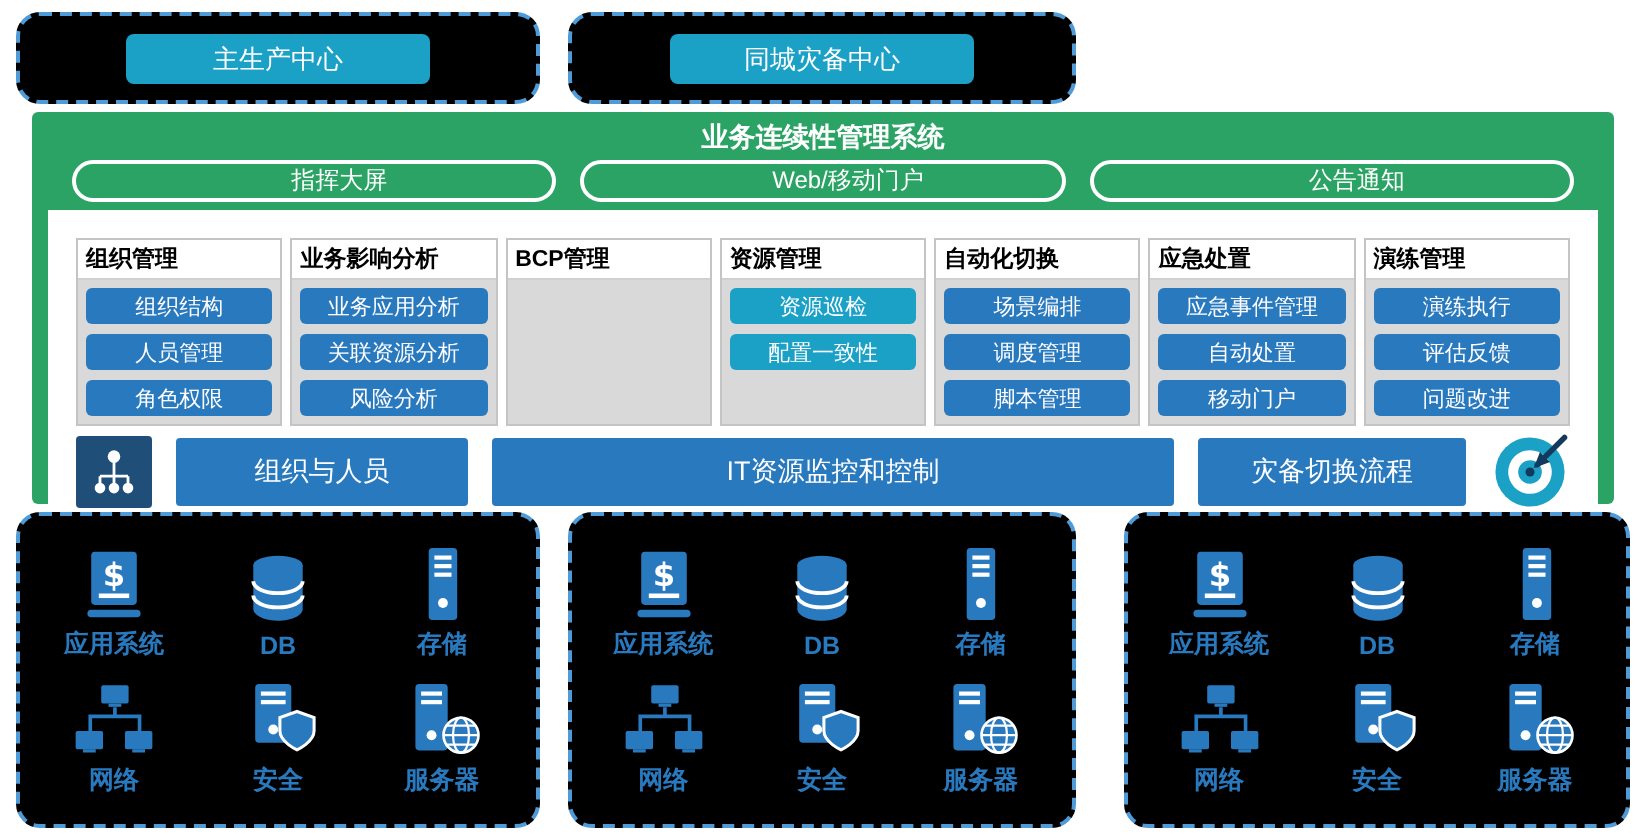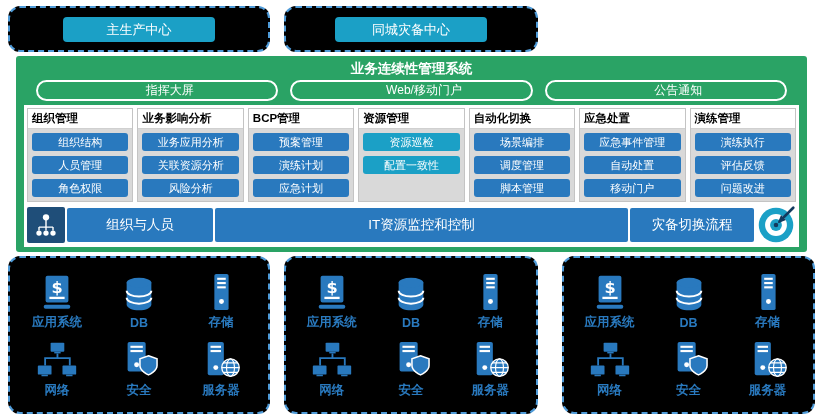--- a/index.html
+++ b/index.html
@@ -21,38 +21,38 @@
     background:var(--teal);color:#fff;font-size:13px;display:flex;align-items:center;justify-content:center;border-radius:4px;}
 
   
   .system-panel{position:absolute;left:16px;top:56px;width:791px;height:196px;background:var(--green);
     border-radius:3px;box-sizing:border-box;display:flex;flex-direction:column;padding:3px 8px 6px;}
   .system-title{text-align:center;color:#fff;font-weight:bold;font-size:13.5px;height:19px;line-height:19px;}
   .portal-row{display:flex;gap:12px;margin:2px 12px 0;height:22px;}
   .portal-btn{flex:1;border:2px solid #fff;border-radius:11px;background:var(--green);color:#fff;
     font-size:12px;display:flex;align-items:center;justify-content:center;box-sizing:border-box;padding-left:25px;}
 
-  .system-body{flex:1;background:#fff;margin-top:4px;padding:3px;display:flex;flex-direction:column;box-sizing:border-box;justify-content:flex-end;}
+  .system-body{flex:1;background:#fff;margin-top:4px;padding:14px;display:flex;flex-direction:column;box-sizing:border-box;justify-content:flex-end;}
   .modules-row{flex:1;display:flex;gap:4px;}
   .module{flex:1;display:flex;flex-direction:column;background:var(--gray);border:1px solid #c4c4c4;box-sizing:border-box;min-width:0;}
   .module-header{background:#fff;font-weight:bold;font-size:11.5px;color:#000;padding:2px 4px;border-bottom:1px solid #d0d0d0;white-space:nowrap;overflow:hidden;}
   .module-body{flex:1;padding:4px;display:flex;flex-direction:column;gap:5px;}
   .module-btn{height:18px;min-height:18px;border-radius:3px;background:var(--blue);color:#fff;font-size:11px;
     display:flex;align-items:center;justify-content:center;white-space:nowrap;overflow:hidden;}
   .module-btn.teal{background:var(--teal);}
 
   
-  .bars-row{height:38px;margin-top:4px;display:flex;align-items:center;gap:2px;}
+  .bars-row{height:38px;margin-top:4px;display:flex;align-items:center;gap:12px;}
   .org-icon-box{width:38px;height:36px;background:var(--dark);border-radius:2px;display:flex;align-items:center;justify-content:center;}
   .org-icon-box span{display:flex;}
   .org-icon-box svg{width:28px;height:28px;}
   .bar{height:34px;background:var(--blue);color:#fff;font-size:13.5px;display:flex;align-items:center;justify-content:center;border-radius:2px;}
   .bar-left{width:146px;}
   .bar-center{flex:1;}
-  .bar-right{width:124px;}
+  .bar-right{width:134px;}
   .target-box{width:40px;height:40px;display:flex;align-items:center;justify-content:center;}
   .target-box svg{width:40px;height:40px;}
 
   
   .infra-grid{position:absolute;left:0;top:0;right:0;bottom:0;display:grid;grid-template-columns:repeat(3,1fr);
     grid-template-rows:1fr 1fr;padding:10px 6px 8px;box-sizing:border-box;}
   .infra-item{display:flex;flex-direction:column;align-items:center;justify-content:center;gap:3px;color:var(--blue);}
   .infra-icon{width:42px;height:38px;display:flex;align-items:center;justify-content:center;}
   .infra-icon svg{width:100%;height:100%;}
   .infra-label{font-size:12.5px;font-weight:bold;color:var(--blue);white-space:nowrap;}
@@ -82,25 +82,20 @@
           <div class="module">
             <div class="module-header">业务影响分析</div>
             <div class="module-body">
               <div class="module-btn">业务应用分析</div>
               <div class="module-btn">关联资源分析</div>
               <div class="module-btn">风险分析</div>
             </div>
           </div>
           <div class="module">
             <div class="module-header">BCP管理</div>
-            <div class="module-body">
-              <div class="module-btn">预案管理</div>
-              <div class="module-btn">演练计划</div>
-              <div class="module-btn">应急计划</div>
-            </div>
           </div>
           <div class="module">
             <div class="module-header">资源管理</div>
             <div class="module-body">
               <div class="module-btn teal">资源巡检</div>
               <div class="module-btn teal">配置一致性</div>
             </div>
           </div>
           <div class="module">
             <div class="module-header">自动化切换</div>

